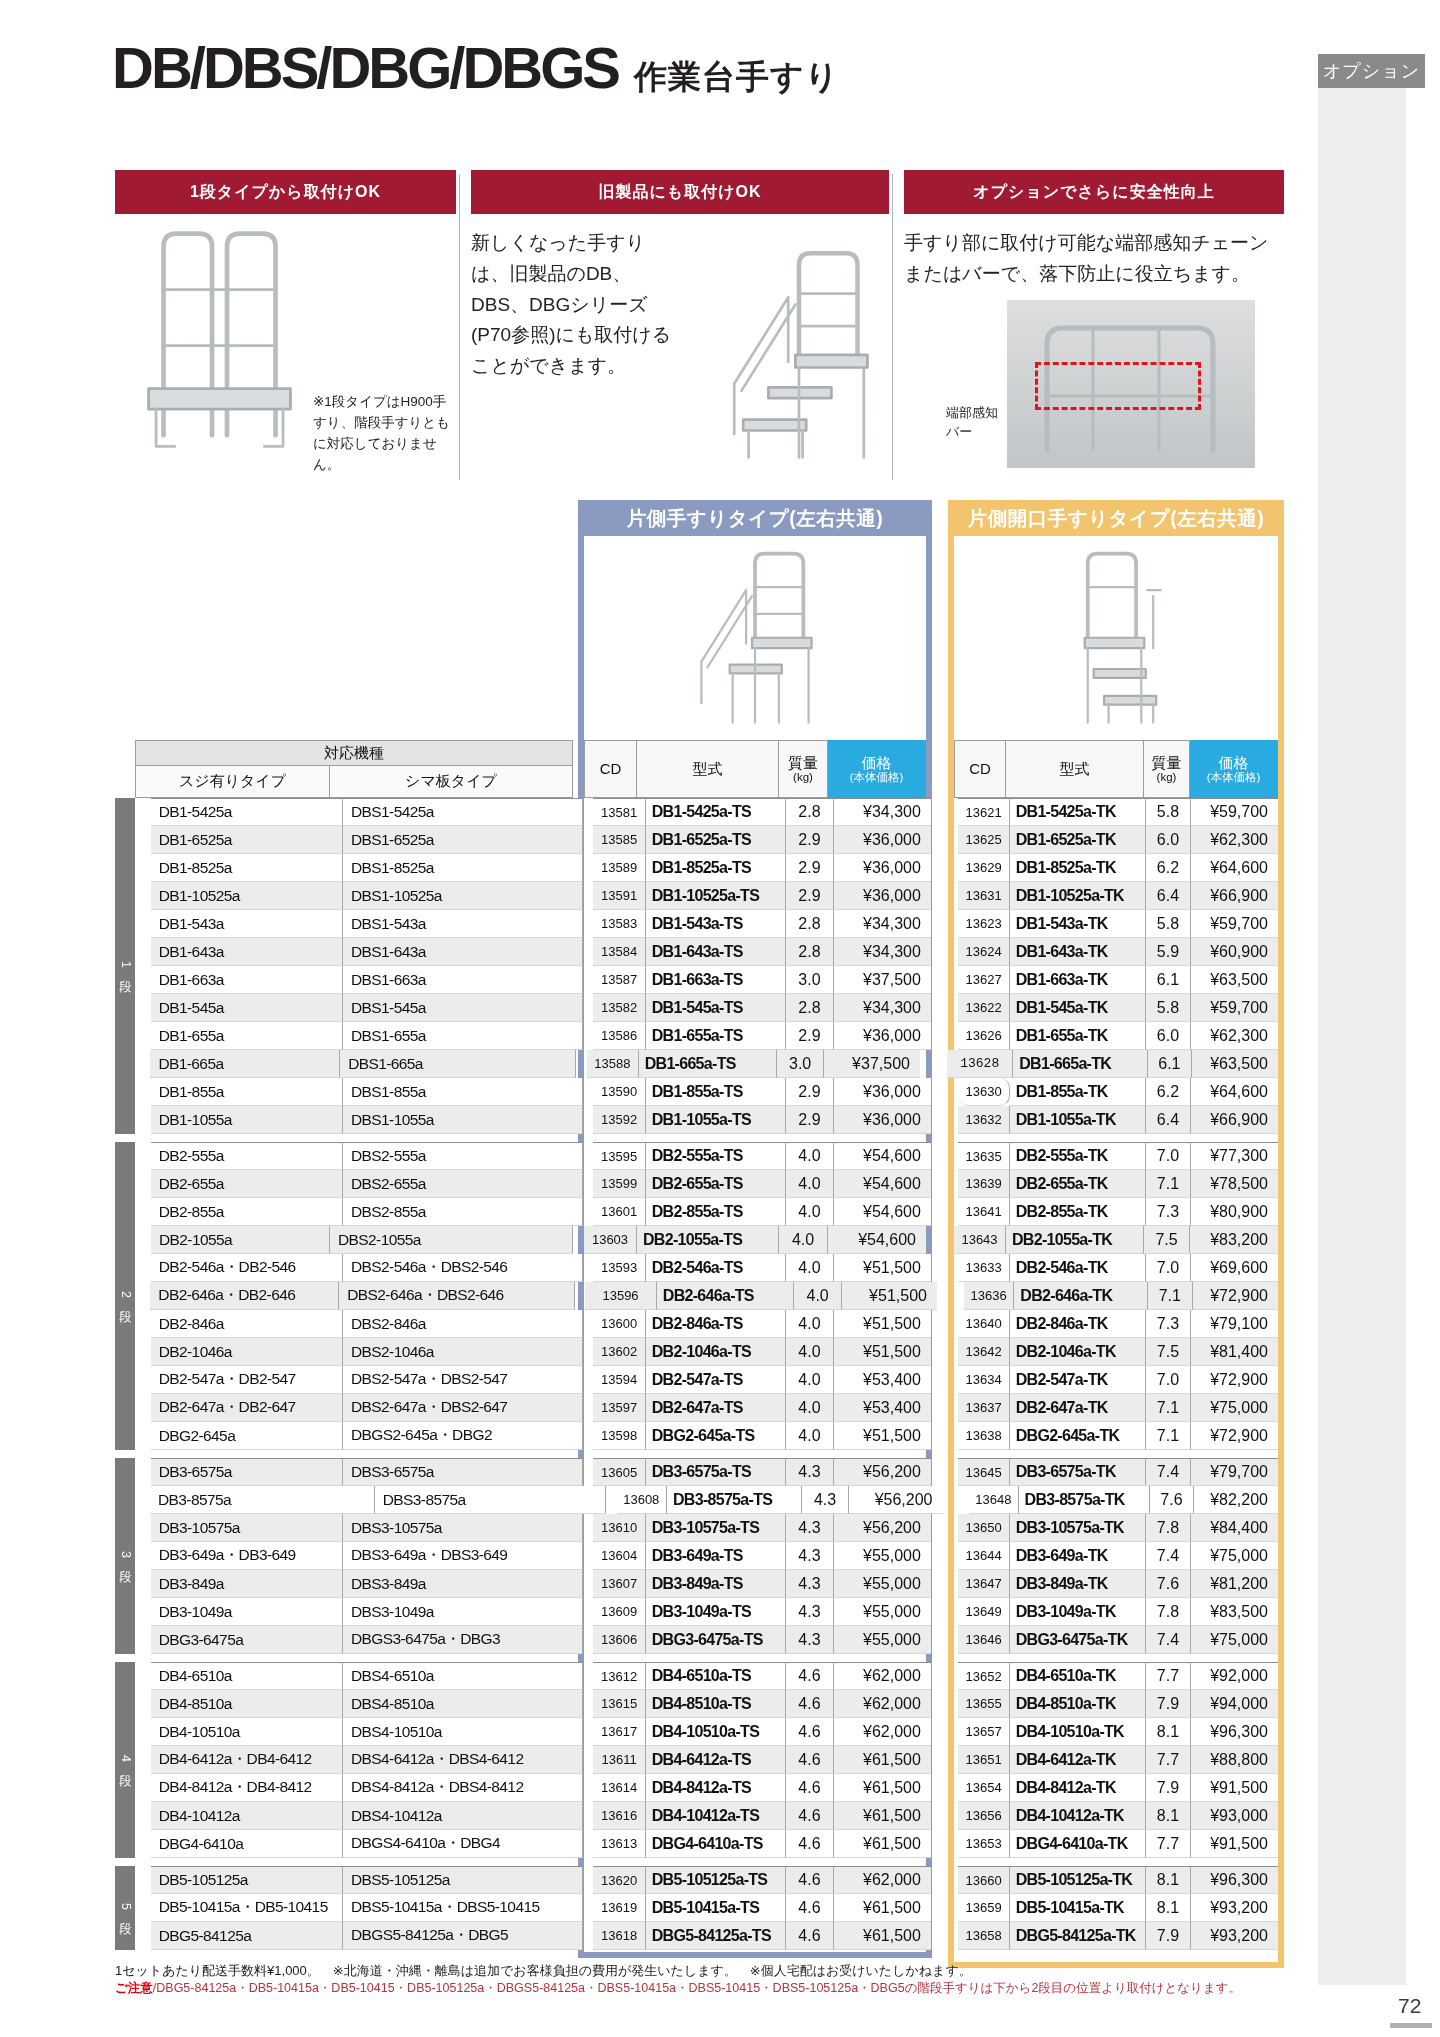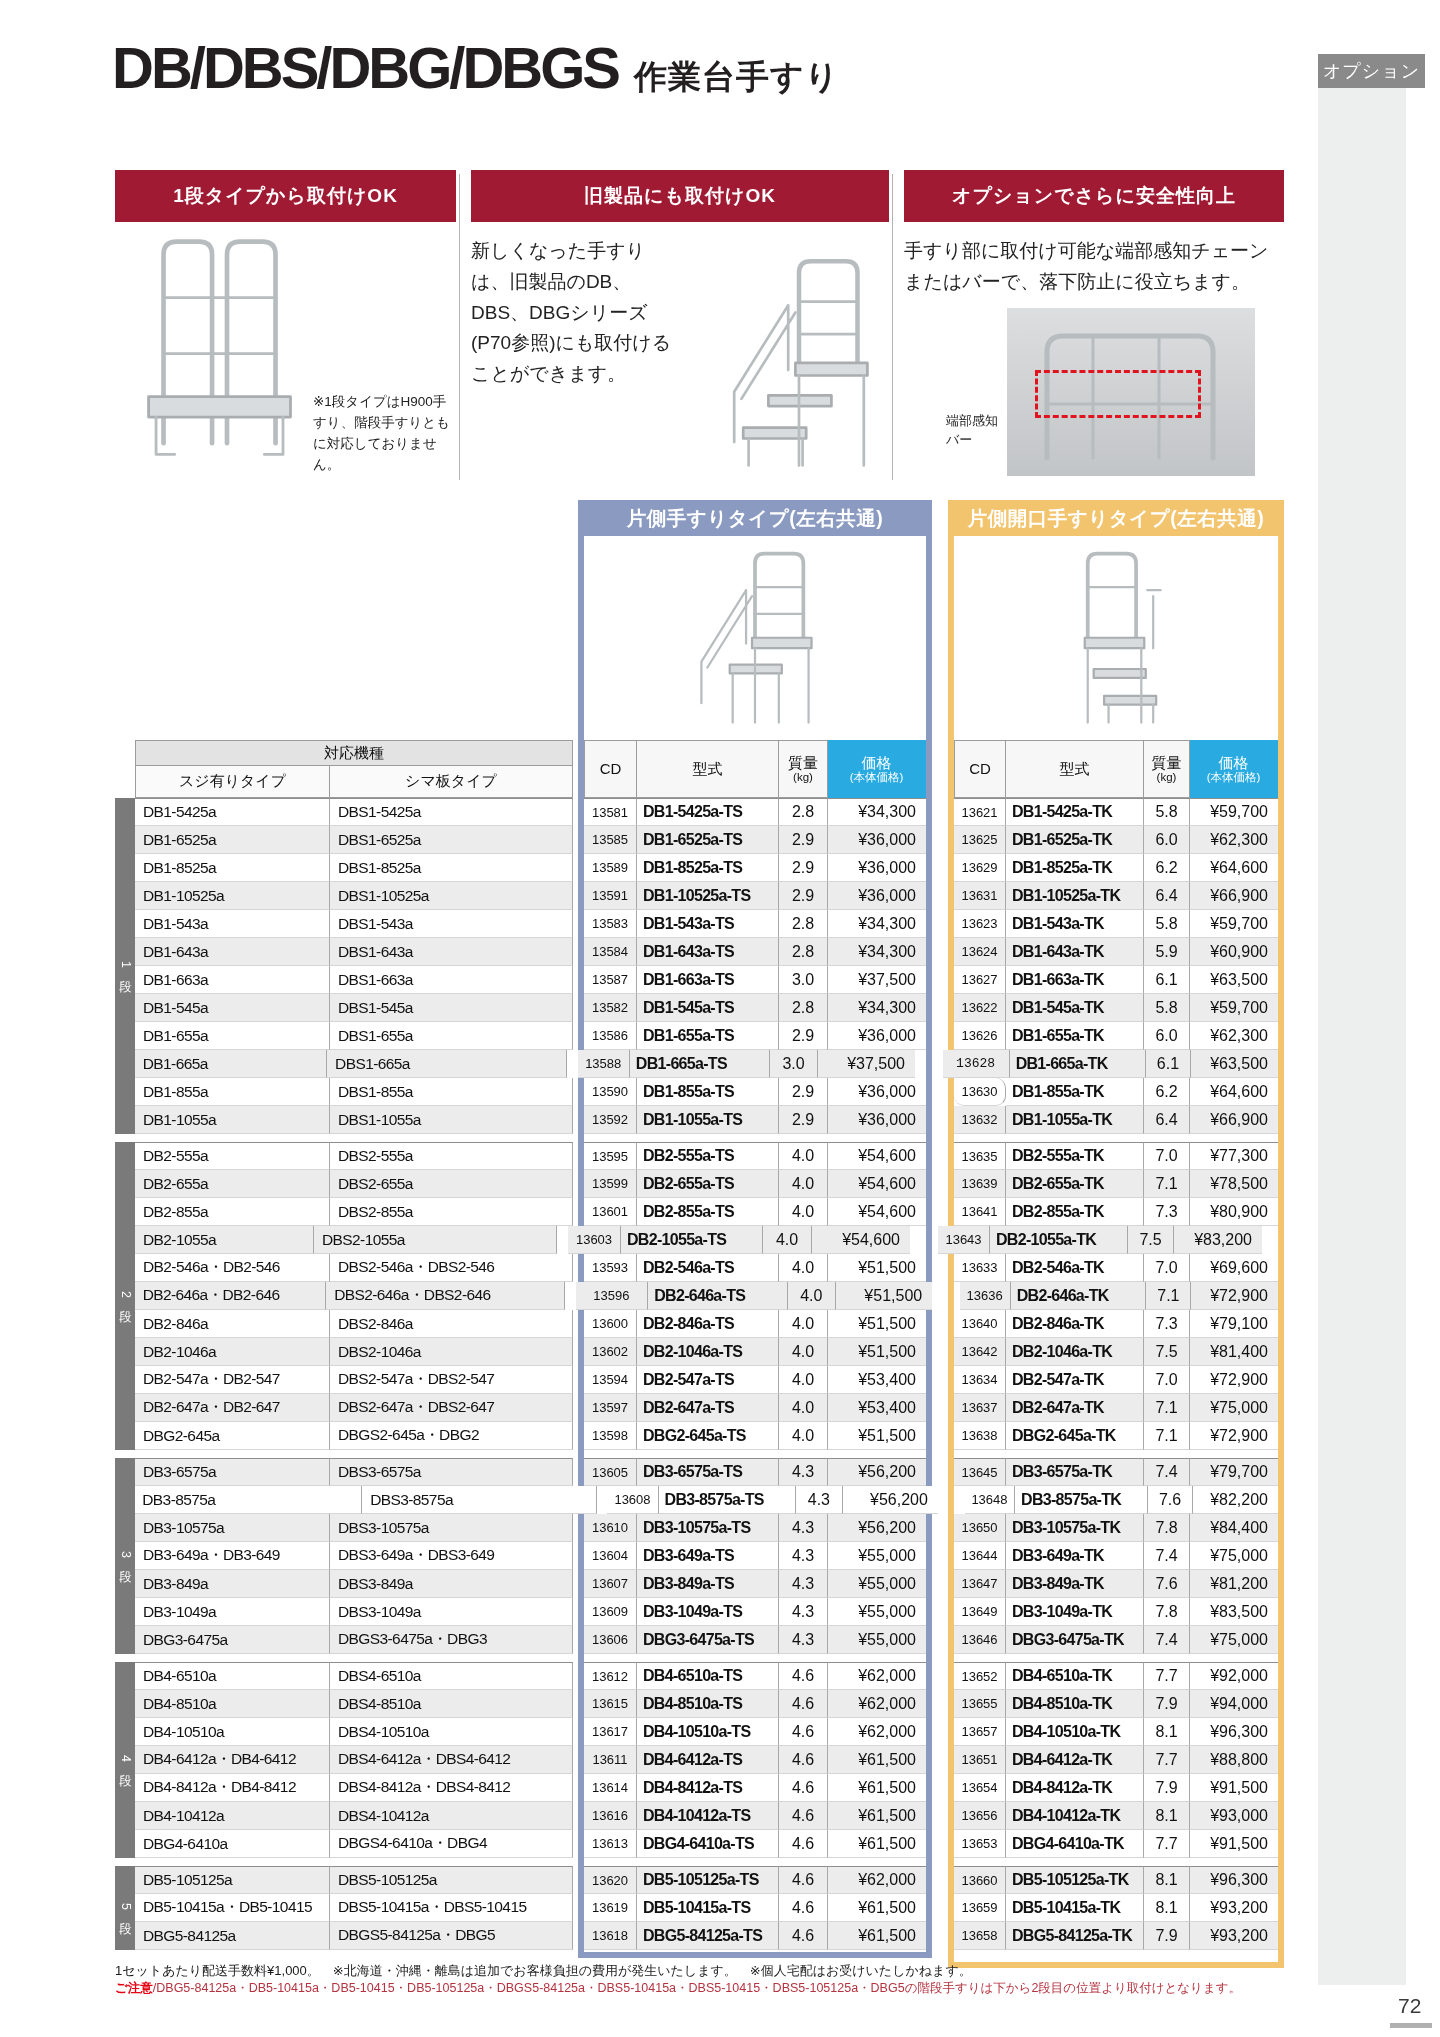--- a/index.html
+++ b/index.html
@@ -17,21 +17,21 @@
               font-size:18px;display:flex;align-items:center;justify-content:center;z-index:5;letter-spacing:1px;}
   .option-strip{left:1318px;top:88px;width:88px;height:1897px;background:#edeeee;z-index:0;}
 
   
   .features{left:115px;top:170px;width:1171px;height:320px;display:flex;z-index:2;}
   .fbox{display:flex;flex-direction:column;}
   .f1{width:341px;}
   .f2{width:418px;margin-left:8px;}
   .f3{width:380px;margin-left:8px;}
   .fsep{width:1px;background:#b3b3b3;margin:4px 3px 10px 3px;}
-  .fbanner{height:52px;background:#a01a33;color:#fff;font-size:19px;font-weight:bold;
+  .fbanner{height:44px;background:#a01a33;color:#fff;font-size:16px;font-weight:bold;
            display:flex;align-items:center;justify-content:center;letter-spacing:1px;flex:0 0 auto;}
   .fcontent{flex:1;display:flex;position:relative;}
   .f1 .fcontent{align-items:flex-start;}
   .fnote{width:138px;font-size:13.5px;line-height:1.55;color:#222;align-self:flex-end;margin:0 0 14px 2px;}
   .fbody{font-size:19px;line-height:1.62;color:#222;margin-top:14px;}
   .f2 .fbody{width:210px;}
   .f3 .fbody{width:100%;}
   .f2 .fcontent svg{margin-top:24px;}
   .f3-photo-row{display:flex;align-items:flex-end;}
   .fcaption{font-size:13px;line-height:1.5;color:#222;width:4.2em;margin:0 6px 26px 42px;}
@@ -70,21 +70,21 @@
   .trow{display:flex;height:28px;}
   .cell{box-sizing:border-box;display:flex;align-items:center;background:#fff;
         border-right:1px solid #a8a8a8;border-bottom:1px solid #d6d6d6;font-size:15.5px;color:#111;}
   .alt .cell{background:#ececec;}
   .s1,.s2{padding-left:8px;letter-spacing:-0.6px;}
   .cdc{justify-content:center;font-size:13px;}
   .mdl{padding-left:6px;font-weight:bold;letter-spacing:-0.7px;font-size:16px;}
   .wt{justify-content:center;font-size:16px;}
   .pr{justify-content:flex-end;padding-right:10px;border-right:none;font-size:16px;}
   .gapc,.bar-sp{background:transparent;border:none;}
-  .tgroup{position:relative;margin-bottom:8px;}
+  .tgroup{position:relative;margin-bottom:8px;padding-left:16px;}
   .tgroup .trow:first-child .cell{border-top:1px solid #8d8d8d;}
   .tgroup .trow:last-child .cell{border-bottom:1px solid #8d8d8d;}
   .grpbar{position:absolute;left:0;top:0;bottom:0;width:20px;background:#7a7a7a;color:#fff;
           writing-mode:vertical-rl;display:flex;align-items:center;justify-content:center;
           font-size:12.5px;letter-spacing:2px;}
 
   
   .footnote1{left:115px;top:1962px;font-size:13px;color:#1a1a1a;z-index:4;white-space:nowrap;}
   .caution{left:115px;top:1980px;font-size:12.5px;z-index:4;white-space:nowrap;color:#b5323f;}
   .caution b{color:#e60012;font-weight:bold;}

